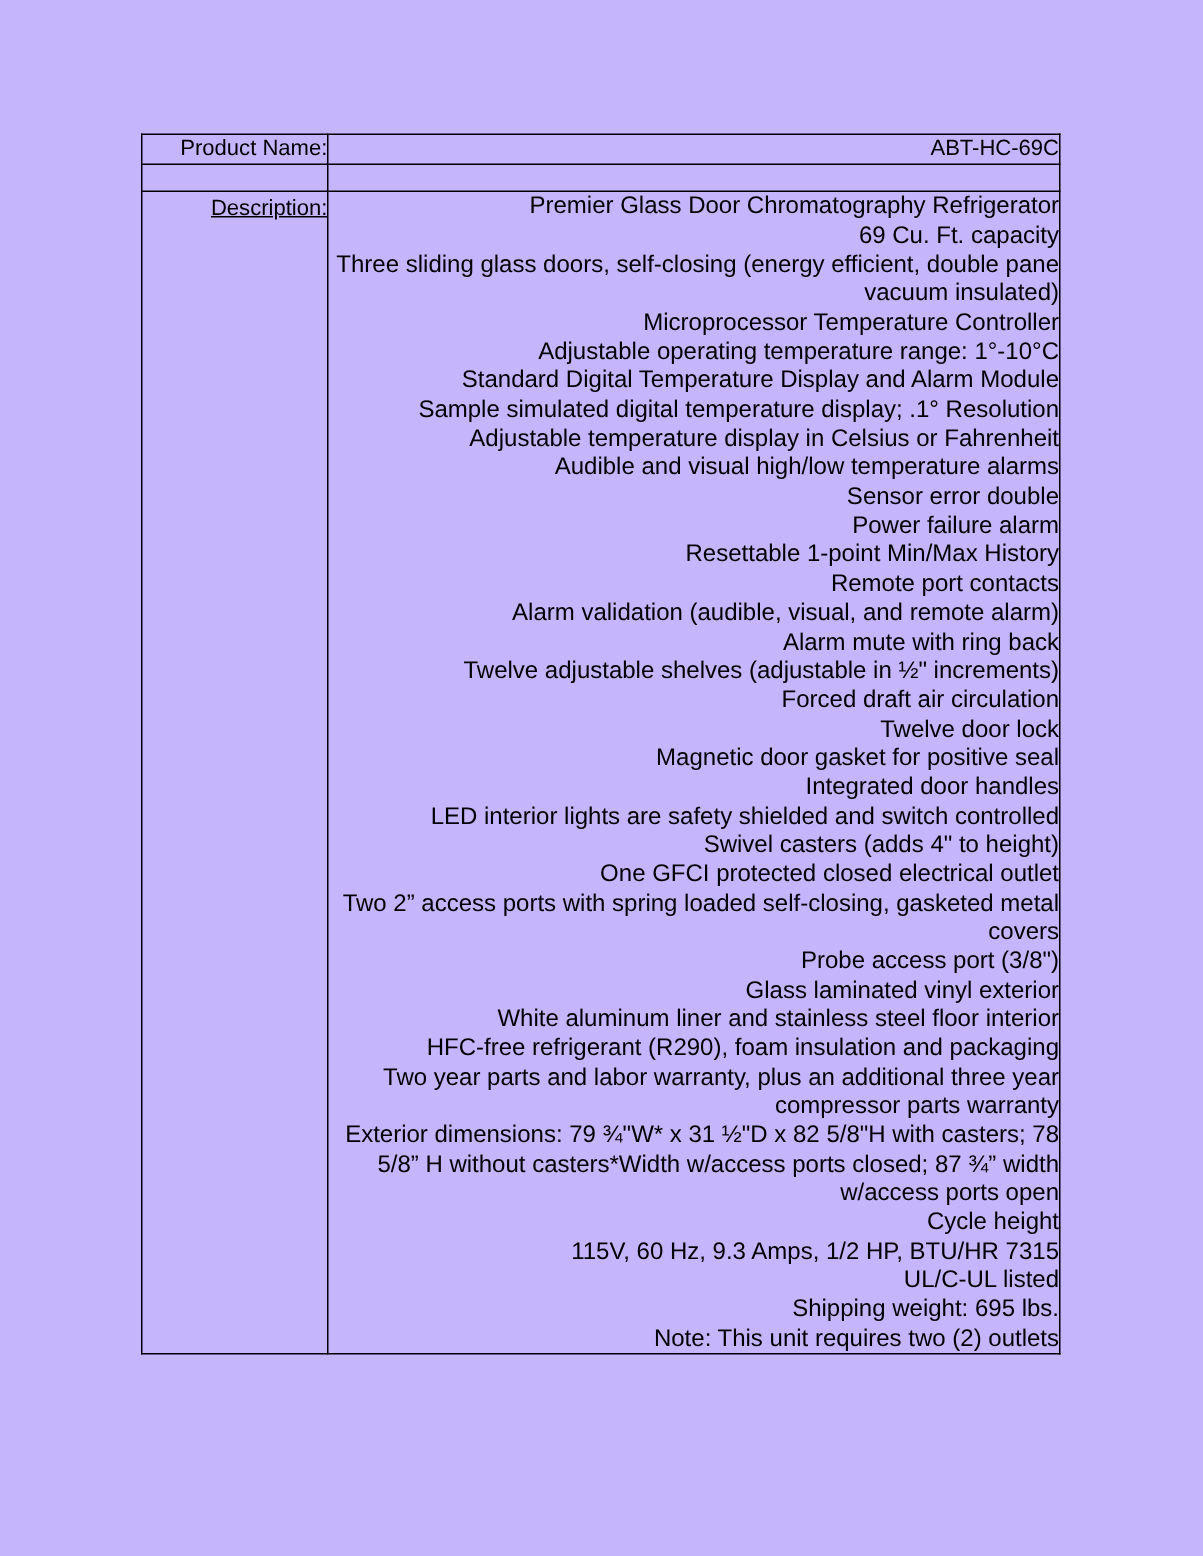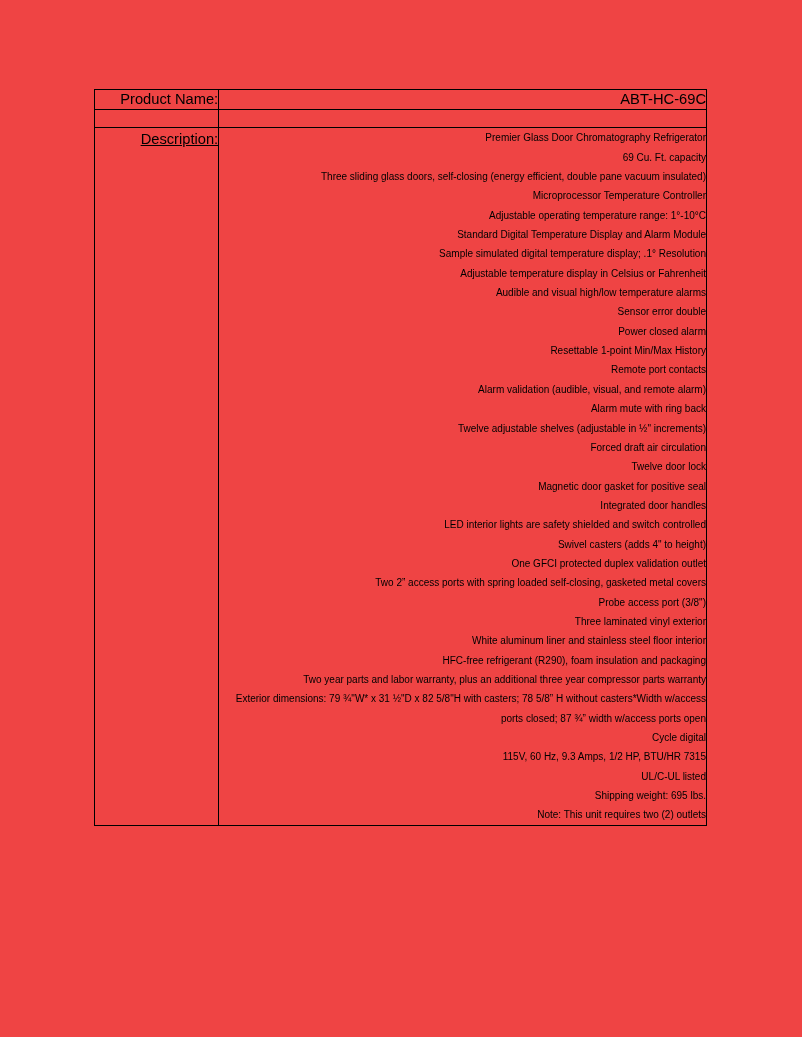--- a/index.html
+++ b/index.html
@@ -15,21 +15,21 @@
     color: #000000;
     -webkit-font-smoothing: antialiased;
   }
 
   .page {
     position: absolute;
     left: 0;
     top: 0;
     width: 802px;
     height: 1037px;
-    background: #ef4444;
+    background: #c4b5fd;
     overflow: hidden;
   }
 
   .spec-table {
     position: absolute;
     left: 94px;
     top: 89px;
     width: 613px;
     border-collapse: collapse;
     table-layout: fixed;
@@ -75,21 +75,21 @@
   }
 
   .desc-list {
     margin: 0;
     padding: 0;
     list-style: none;
   }
   .desc-list li {
     margin: 0;
     padding: 0;
-    font-size: 10px;
+    font-size: 16px;
     line-height: 19.35px;
     white-space: normal;
   }
 </style>
 </head>
 <body>
 
 <div class="page">
 
   <table class="spec-table">
@@ -115,41 +115,41 @@
               <li>Premier Glass Door Chromatography Refrigerator</li>
               <li>69 Cu. Ft. capacity</li>
               <li>Three sliding glass doors, self-closing (energy efficient, double pane vacuum insulated)</li>
               <li>Microprocessor Temperature Controller</li>
               <li>Adjustable operating temperature range: 1°-10°C</li>
               <li>Standard Digital Temperature Display and Alarm Module</li>
               <li>Sample simulated digital temperature display; .1° Resolution</li>
               <li>Adjustable temperature display in Celsius or Fahrenheit</li>
               <li>Audible and visual high/low temperature alarms</li>
               <li>Sensor error double</li>
-              <li>Power closed alarm</li>
+              <li>Power failure alarm</li>
               <li>Resettable 1-point Min/Max History</li>
               <li>Remote port contacts</li>
               <li>Alarm validation (audible, visual, and remote alarm)</li>
               <li>Alarm mute with ring back</li>
               <li>Twelve adjustable shelves (adjustable in ½" increments)</li>
               <li>Forced draft air circulation</li>
               <li>Twelve door lock</li>
               <li>Magnetic door gasket for positive seal</li>
               <li>Integrated door handles</li>
               <li>LED interior lights are safety shielded and switch controlled</li>
               <li>Swivel casters (adds 4" to height)</li>
-              <li>One GFCI protected duplex validation outlet</li>
+              <li>One GFCI protected closed electrical outlet</li>
               <li>Two 2” access ports with spring loaded self-closing, gasketed metal covers</li>
               <li>Probe access port (3/8")</li>
-              <li>Three laminated vinyl exterior</li>
+              <li>Glass laminated vinyl exterior</li>
               <li>White aluminum liner and stainless steel floor interior</li>
               <li>HFC-free refrigerant (R290), foam insulation and packaging</li>
               <li>Two year parts and labor warranty, plus an additional three year compressor parts warranty</li>
               <li>Exterior dimensions: 79 ¾"W* x 31 ½"D x 82 5/8"H with casters; 78 5/8” H without casters*Width w/access ports closed; 87 ¾” width w/access ports open</li>
-              <li>Cycle digital</li>
+              <li>Cycle height</li>
               <li>115V, 60 Hz, 9.3 Amps, 1/2 HP, BTU/HR 7315</li>
               <li>UL/C-UL listed</li>
               <li>Shipping weight: 695 lbs.</li>
               <li>Note: This unit requires two (2) outlets</li>
             </ul>
         </td>
       </tr>
     </tbody>
   </table>
 

